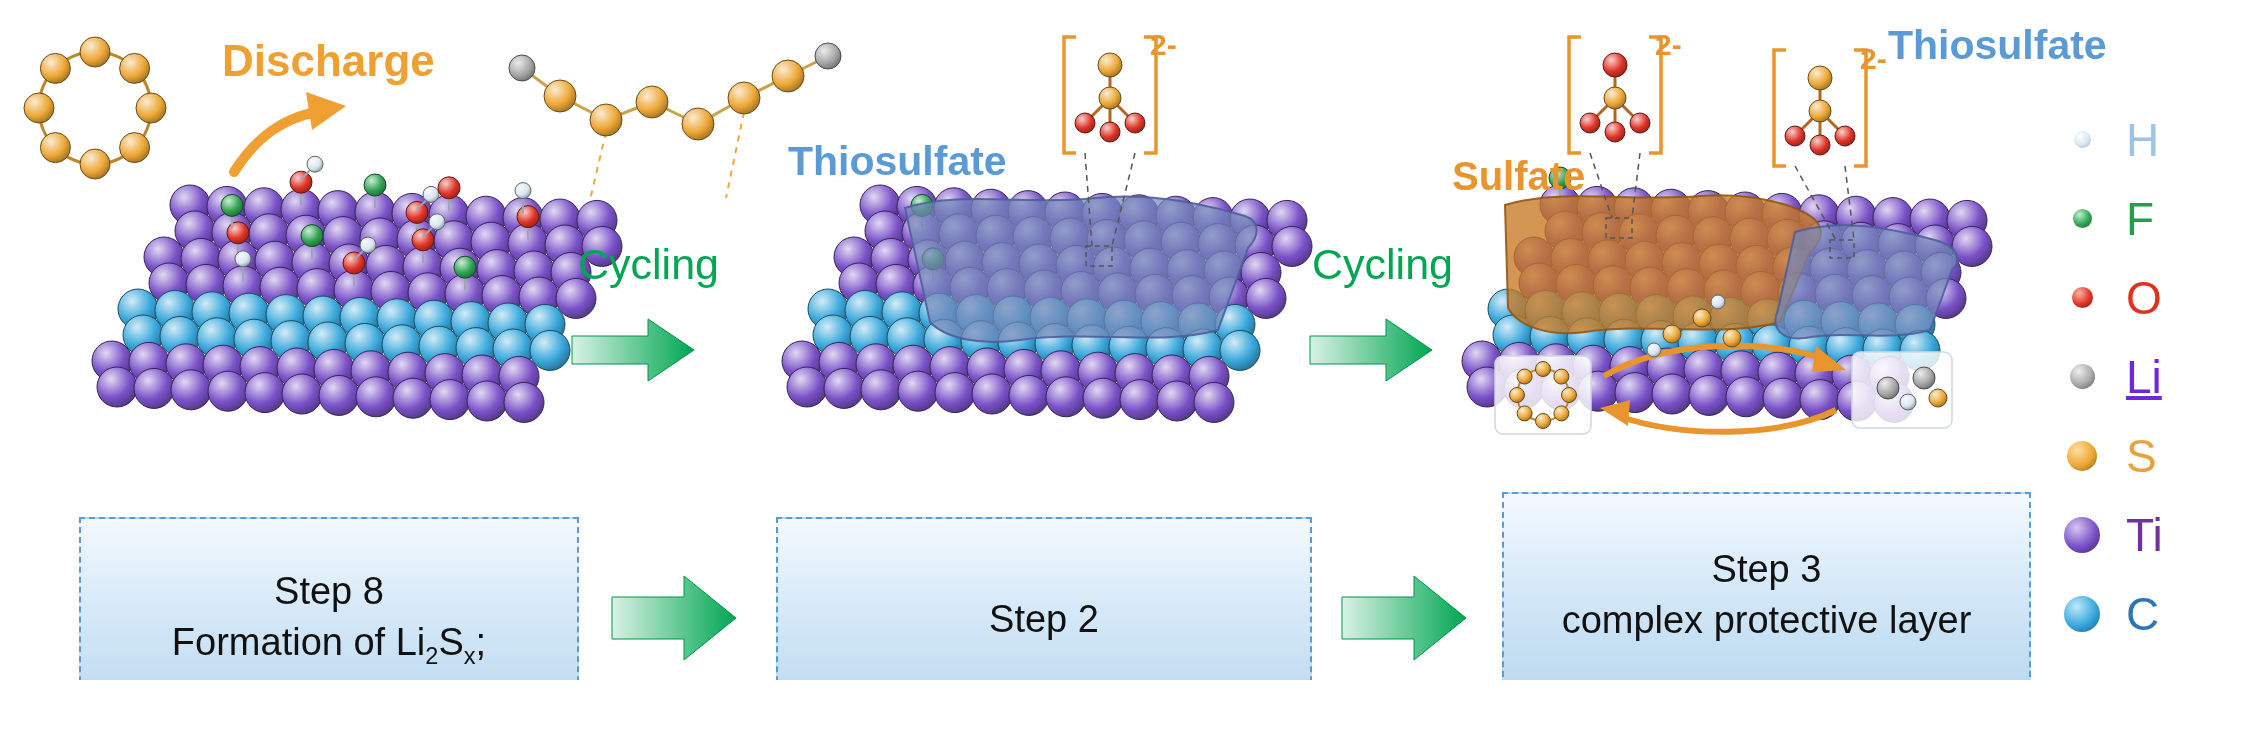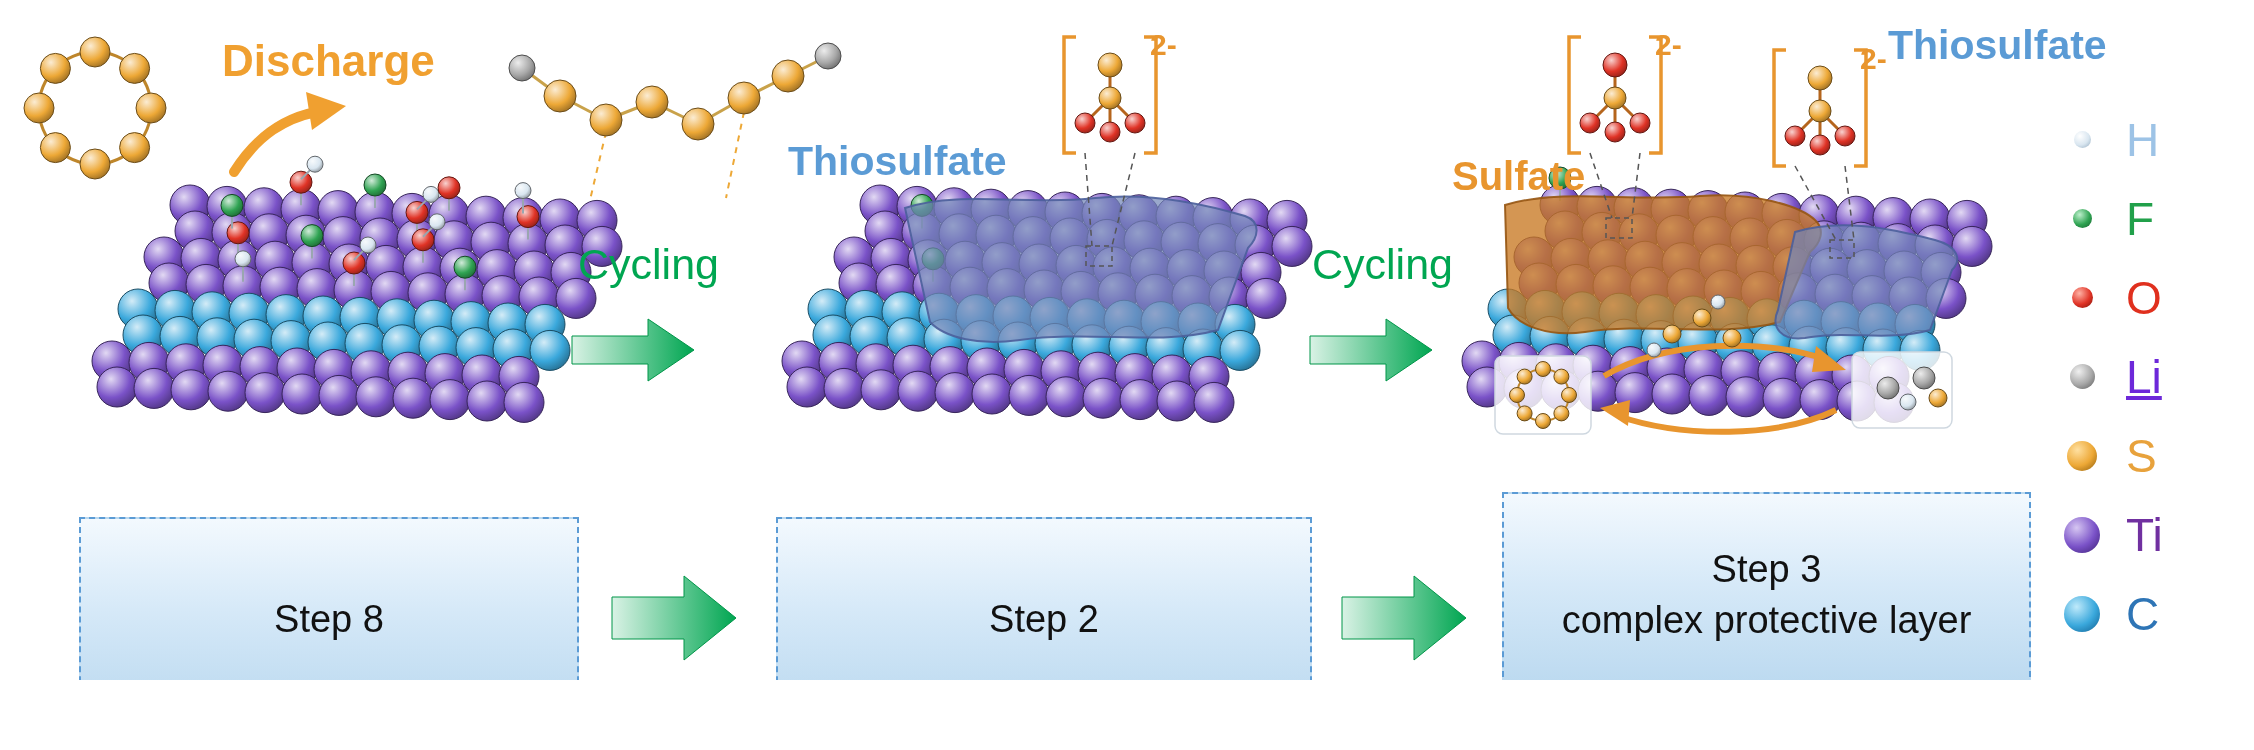--- a/index.html
+++ b/index.html
@@ -615,20 +615,21 @@
     <div class="legend-row">
       <span class="dot-wrap">
           <span class="dot dot-C"></span>
         </span>
       <span class="legend-label" style="color: rgb(46, 117, 182);">C</span>
     </div>
   </div>
 
   <div class="stepbox" id="box1">
     <div class="box-line">Step 8</div>
+    <div class="box-line"><span>Formation of Li</span><sub>2</sub><span>S</span><sub>x</sub><span>;</span></div>
   </div>
   <div class="stepbox" id="box2">
     <div class="box-line">Step 2</div>
   </div>
   <div class="stepbox" id="box3">
     <div class="box-line">Step 3</div>
     <div class="box-line">complex protective layer</div>
   </div>
 
 </div>

